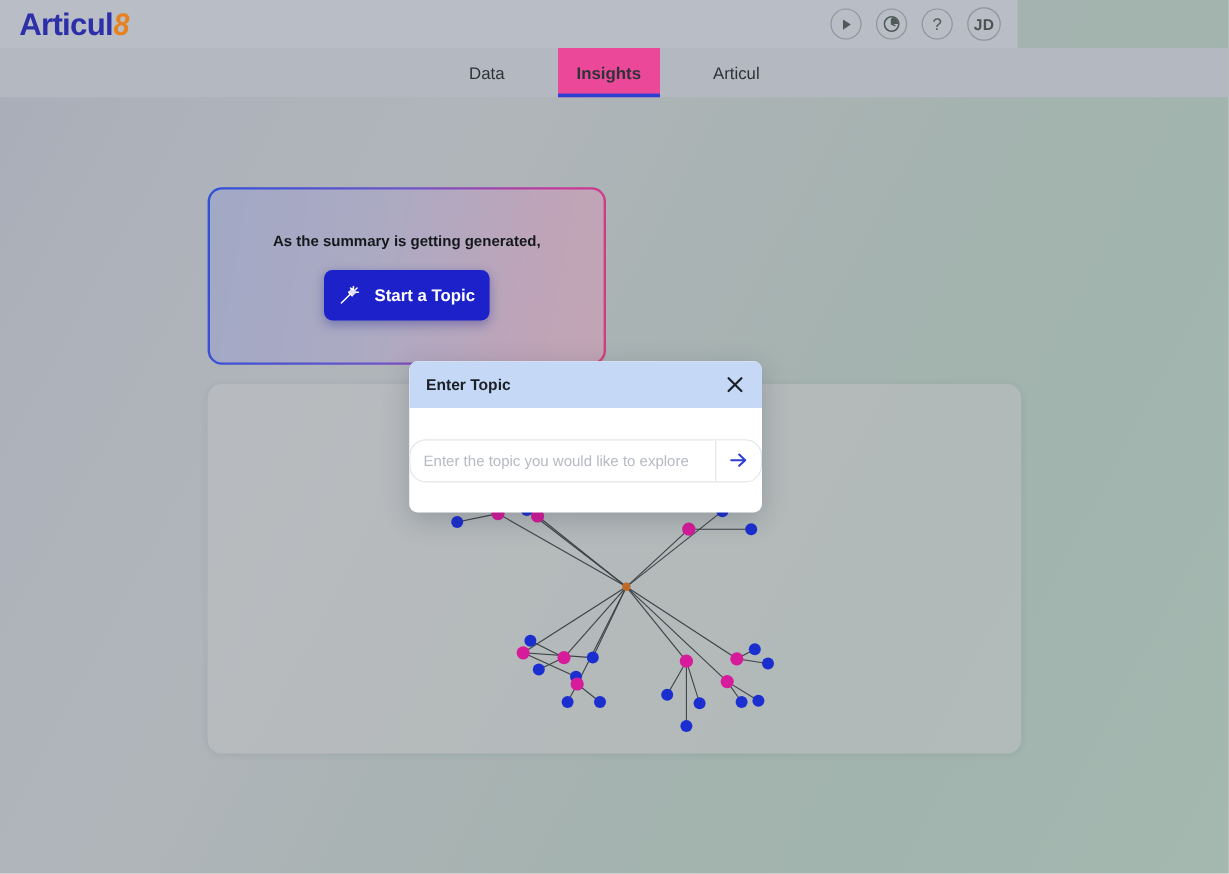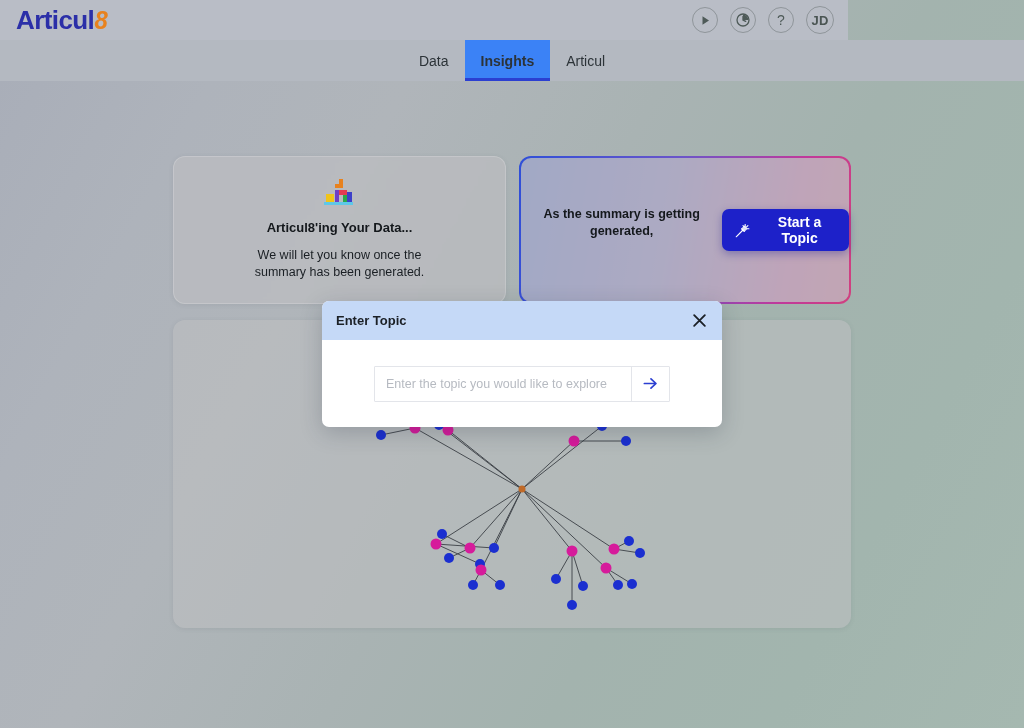--- a/index.html
+++ b/index.html
@@ -82,31 +82,32 @@
   .tabsbar {
     position: absolute;
     top: 40px; left: 0;
     width: 1024px;
     height: 41px;
     background: #b4b9c1;
     display: flex;
     justify-content: center;
     align-items: flex-end;
     z-index: 19;
+    gap: 28px;
   }
   .tab {
     padding: 0 16px;
     height: 41px;
     display: flex; align-items: center;
     font-size: 14px;
     color: #2c3338;
     position: relative;
   }
   .tab.active {
-    background: #3b82f6;
+    background: #ec4899;
     font-weight: 700;
   }
   .tab.active::after {
     content: "";
     position: absolute;
     left: 0; right: 0; bottom: 0;
     height: 3px;
     background: #2b3fd1;
   }
 
@@ -152,21 +153,21 @@
     width: 332px;
     border-radius: 12px;
     padding: 2px;
     background: linear-gradient(100deg, #2f4fd8 0%, #6a55c9 45%, #c0399b 80%, #d0407f 100%);
     position: relative;
   }
   .card-right-inner {
     width: 100%; height: 100%;
     border-radius: 10px;
     background: rgba(190,191,193,0.80);
-    display: flex; flex-direction: row;
+    display: flex; flex-direction: column;
     align-items: center; justify-content: center;
   }
   .card-right-text {
     font-size: 12.5px; color: #14181c; text-align: center;
     line-height: 1.38; font-weight: 600;
     margin-bottom: 14px;
   }
   .start-btn {
     background: #1d21c9;
     color: #ffffff;
@@ -190,22 +191,22 @@
     border-radius: 12px;
     background: rgba(190,191,193,0.58);
     box-shadow: 0 1px 5px rgba(60,70,80,0.10);
     overflow: hidden;
   }
   .graph-card svg { display: block; }
 
   
   .modal-wrap {
     position: absolute;
-    top: 301px; left: 322px;
-    width: 400px; height: 126px;
+    top: 301px; left: 341px;
+    width: 294px; height: 126px;
     z-index: 40;
   }
   .modal {
     width: 100%; height: 100%;
     background: #ffffff;
     border-radius: 7px;
     box-shadow: 0 6px 22px rgba(30,40,60,0.22);
     overflow: hidden;
     display: flex; flex-direction: column;
   }
@@ -225,21 +226,21 @@
     color: #1b2026;
     cursor: pointer;
   }
   .modal-body {
     flex: 1;
     display: flex; align-items: center; justify-content: center;
   }
   .topic-input-wrap {
     width: 296px; height: 36px;
     border: 1px solid #e3e5ea;
-    border-radius: 1px;
+    border-radius: 14px;
     display: flex; align-items: stretch;
     overflow: hidden;
     background: #fff;
   }
   .topic-input {
     flex: 1;
     border: none; outline: none;
     padding: 0 11px;
     font-size: 12.5px;
     color: #2a2f36;
@@ -294,37 +295,20 @@
   <div class="tab active">
     <span>Insights</span>
   </div>
   <div class="tab">
     <span>Articul</span>
   </div>
 </div>
 
 <div class="card-row">
 
-  <div class="card card-left">
-    <div class="tetris">
-      <i style="left:17px;  top:0px;  width:4px;  height:9px;  background:#e8821e;"></i>
-      <i style="left:13px;  top:5px;  width:4px;  height:4px;  background:#e8821e;"></i>
-      <i style="left:4px;   top:15px; width:8px;  height:8px;  background:#f0c419;"></i>
-      <i style="left:13px;  top:11px; width:4px;  height:12px; background:#6f3fc4;"></i>
-      <i style="left:17px;  top:11px; width:8px;  height:5px;  background:#e23b52;"></i>
-      <i style="left:21px;  top:16px; width:4px;  height:7px;  background:#2aa84a;"></i>
-      <i style="left:25px;  top:13px; width:5px;  height:10px; background:#3d3fc9;"></i>
-      <i style="left:2px;   top:23px; width:29px; height:3px;  background:#5ec8e8;"></i>
-    </div>
-    <div class="card-title">Articul8'ing Your Data...</div>
-    <div class="card-sub">
-      <span>We will let you know once the</span><br>
-      <span>summary has been generated.</span>
-    </div>
-  </div>
 
   <div class="card-right">
     <div class="card-right-inner">
       <div class="card-right-text">
         <span>As the summary is getting generated,</span><br>
       </div>
       <button class="start-btn">
         <svg width="19" height="19" viewBox="0 0 20 20">
           <g stroke="#ffffff" stroke-width="1.3" fill="none" stroke-linecap="round">
             <path d="M2.6 17.4 L10.6 9.4"></path>

